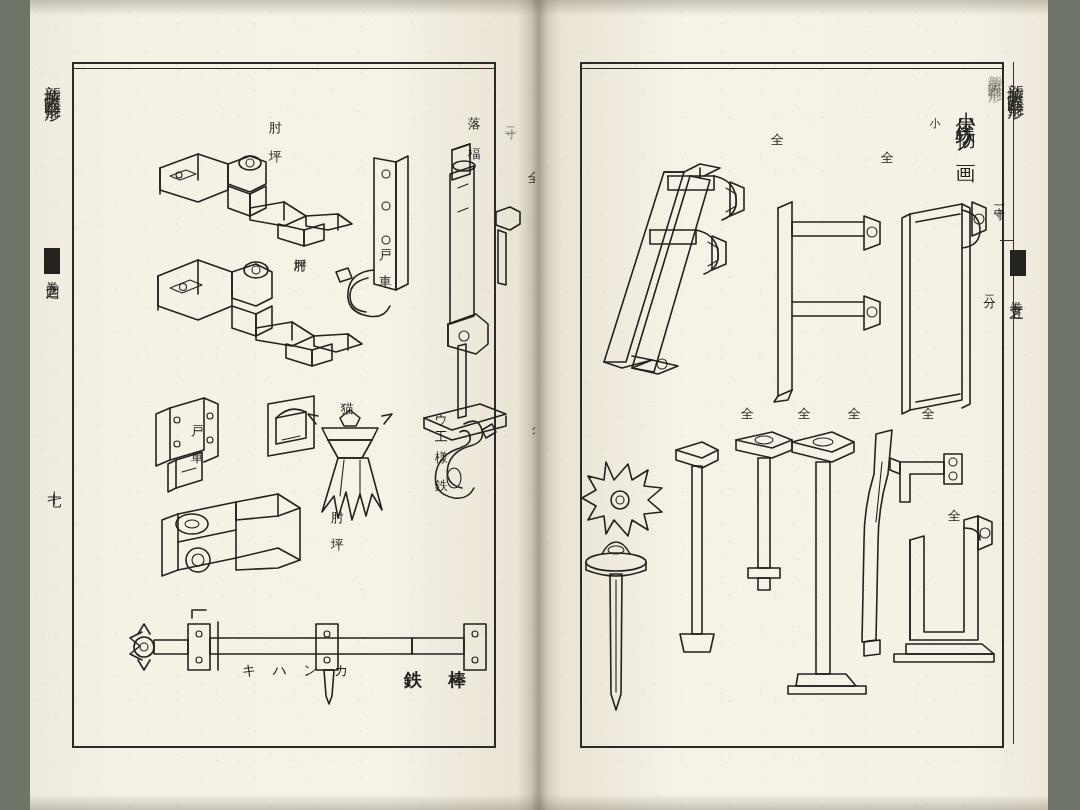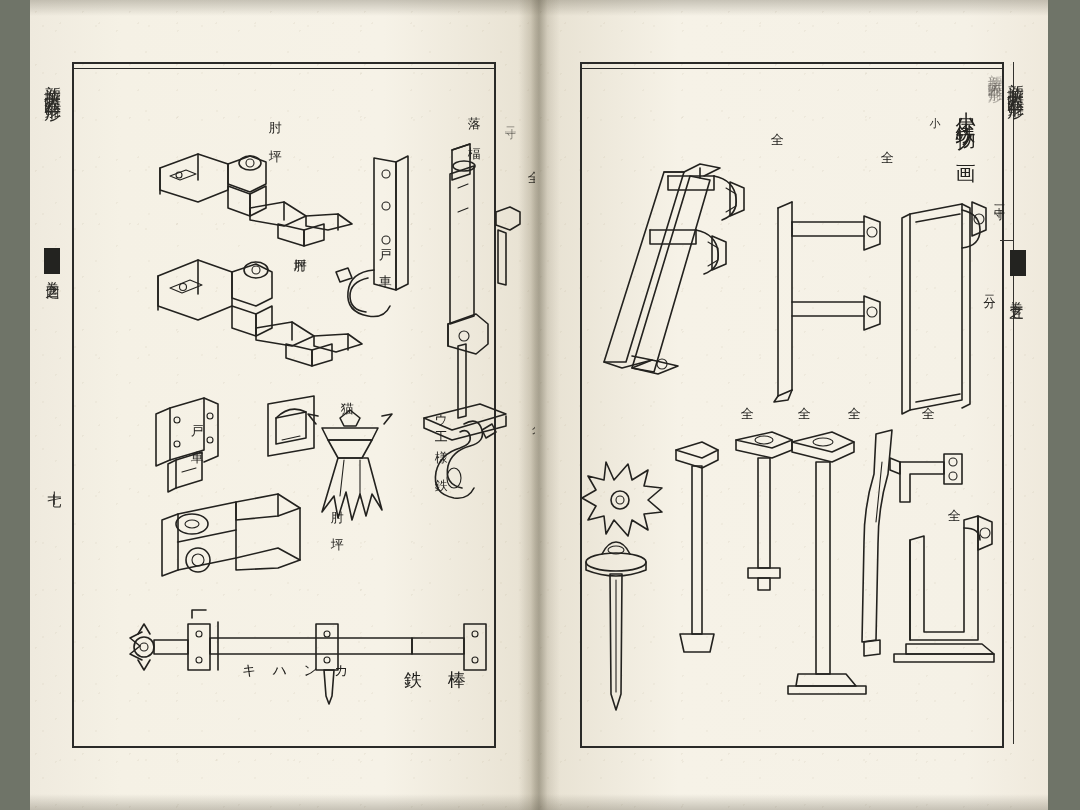--- a/index.html
+++ b/index.html
@@ -157,21 +157,21 @@
     color: rgba(40,38,34,.30);
     letter-spacing: 3px;
   }
   .edge-rule-right {
     position: absolute; right: 34px; top: 62px; width: 1px; height: 682px; background: #33322e;
   }
   .edge-rule-right2 { position: absolute; right: 34px; top: 240px; width: 14px; height: 1px; background:#33322e; }
 
   .lbl { font-size: 13px; letter-spacing: 1px; }
   .lbl-sm { font-size: 11px; letter-spacing: 1px; }
-  .lbl-lg { font-size: 17px; letter-spacing: 3px; }
+  .lbl-lg { font-size: 17px; letter-spacing: 3px; font-weight: bold; }
 
   svg { display: block; overflow: visible; }
   .ink { fill: none; stroke: #23221f; stroke-width: 1.6; stroke-linejoin: round; stroke-linecap: round; }
   .ink-thin { fill: none; stroke: #23221f; stroke-width: 1.1; stroke-linejoin: round; stroke-linecap: round; }
 
   .art { position: absolute; }
 </style>
 </head>
 <body>
 

